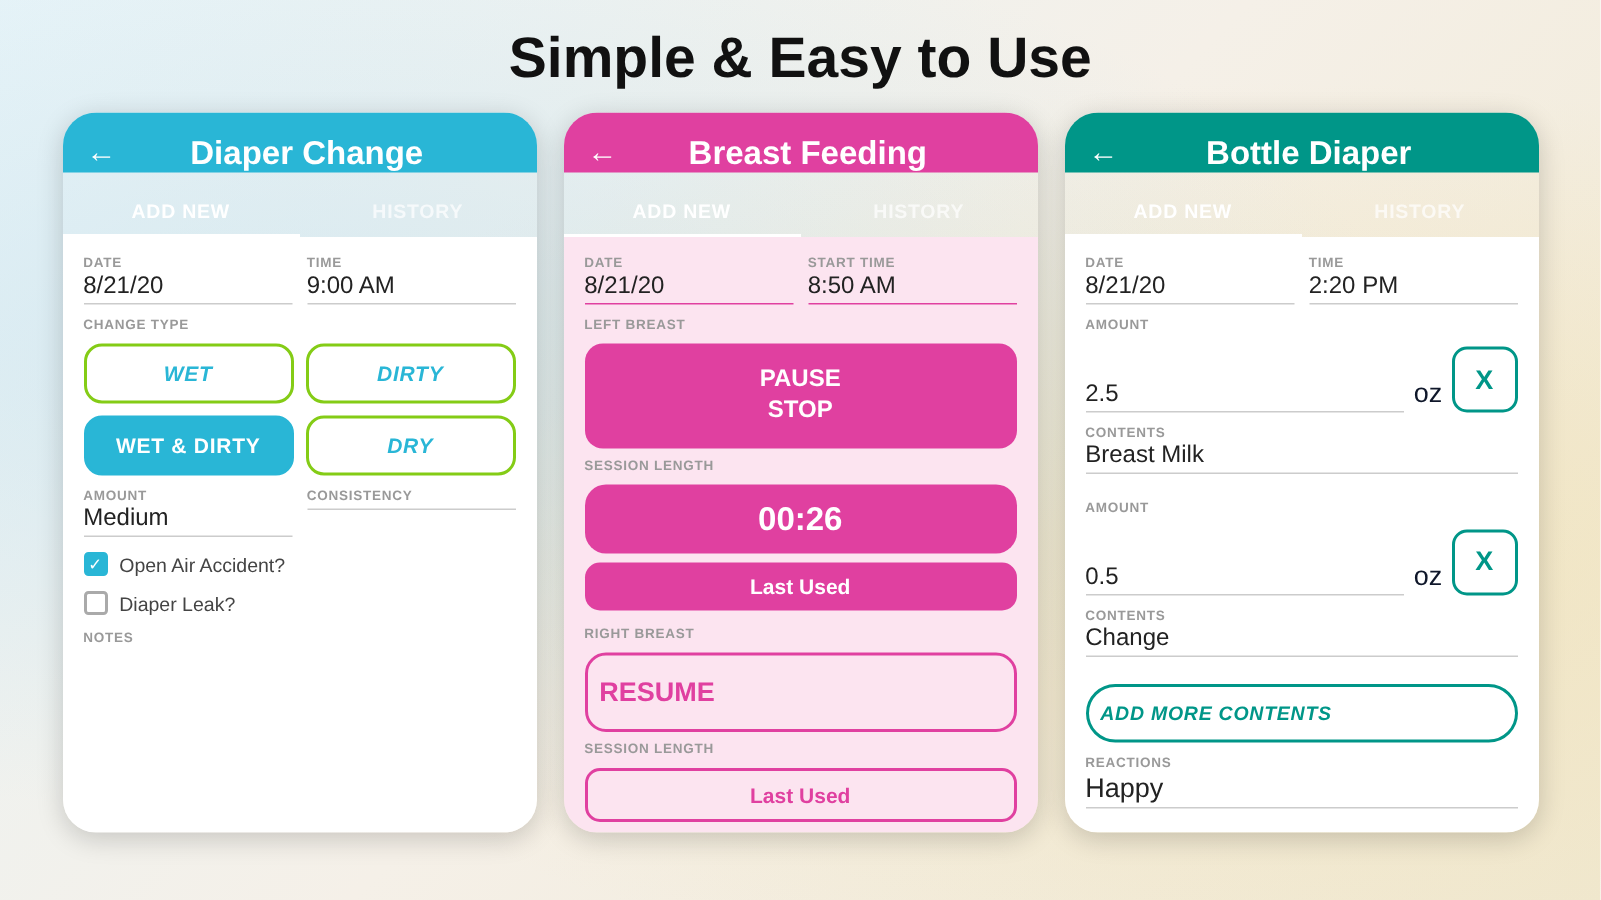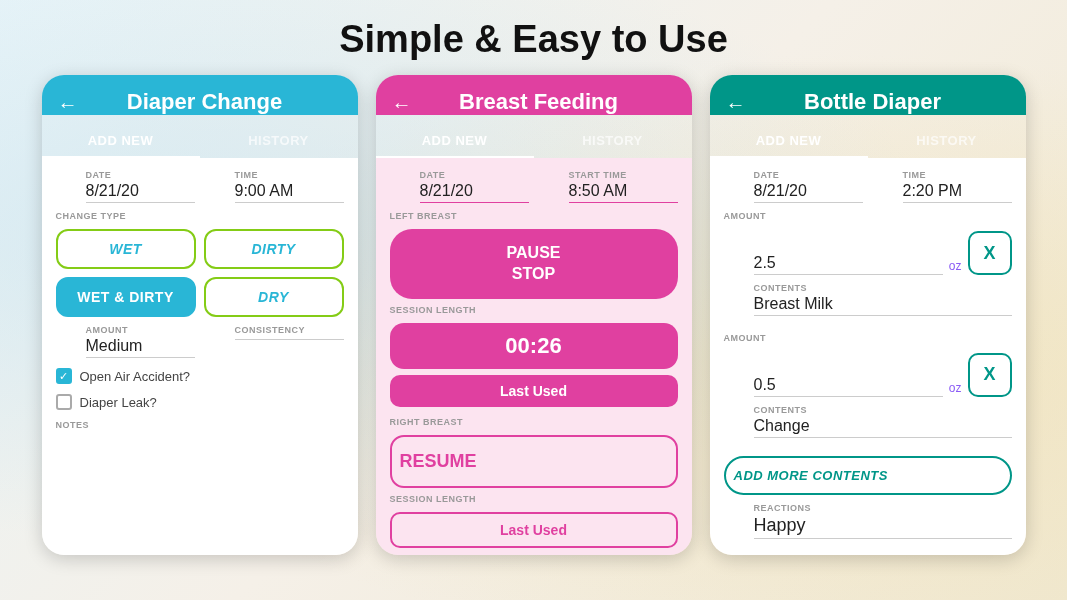--- a/index.html
+++ b/index.html
@@ -124,21 +124,20 @@
     }
     .field-row {
       display: flex;
       flex-direction: row;
       gap: 10px;
     }
     .field-group {
       display: flex;
       flex-direction: column;
       flex: 1;
-      margin-left: 30px;
     }
     .field-label {
       font-size: 9px;
       font-weight: 700;
       color: #999;
       letter-spacing: 0.5px;
       margin-bottom: 2px;
     }
     .field-value {
       font-size: 16px;
@@ -200,21 +199,21 @@
     .checkbox-checked-mark { color: #fff; font-size: 11px; }
     .checkbox-label { font-size: 13px; color: #444; }
     
     .breast-row {
       display: flex;
       flex-direction: column;
       gap: 10px;
     }
     .breast-col { flex: 1; display: flex; flex-direction: column; gap: 6px; }
     .btn-pause-stop {
-      border-radius: 22px;
+      border-radius: 12px;
       padding: 14px 8px;
       font-size: 16px;
       font-weight: 700;
       text-align: center;
       cursor: pointer;
       line-height: 1.3;
     }
     .btn-resume-big {
       border-radius: 14px;
       padding: 14px 8px;
@@ -240,22 +239,22 @@
     }
     .notes-label {
       font-size: 9px;
       font-weight: 700;
       color: #999;
       letter-spacing: 0.5px;
       margin-top: 2px;
     }
     .bottle-amount-field { flex: 1; }
     .oz-label {
-      font-size: 12px;
-      color: #8b5cf6;
+      font-size: 18px;
+      color: #0f172a;
       padding-bottom: 2px;
     }
     .x-btn {
       width: 44px;
       height: 44px;
       border-radius: 10px;
       display: flex;
       align-items: center;
       justify-content: center;
       font-size: 18px;

